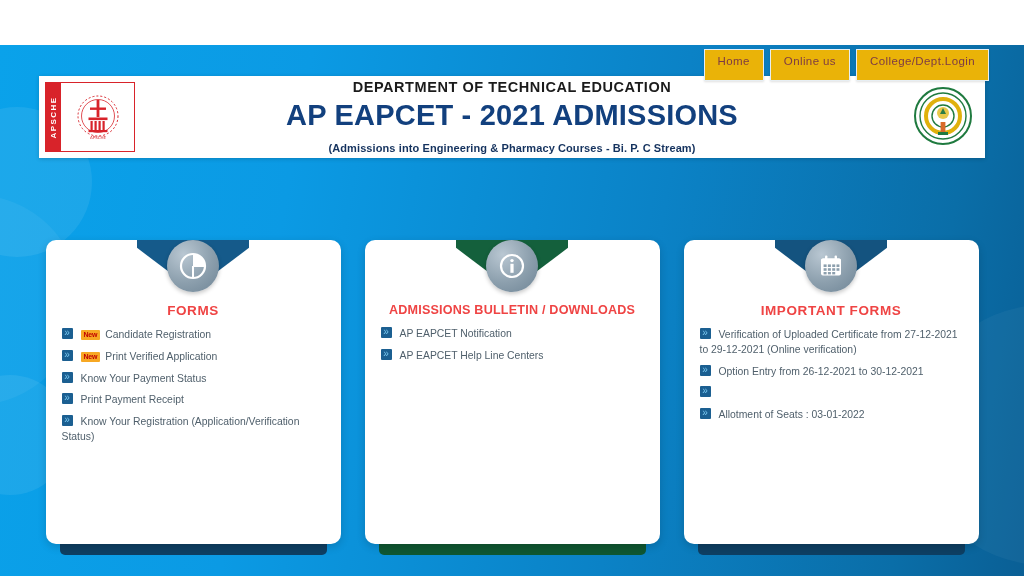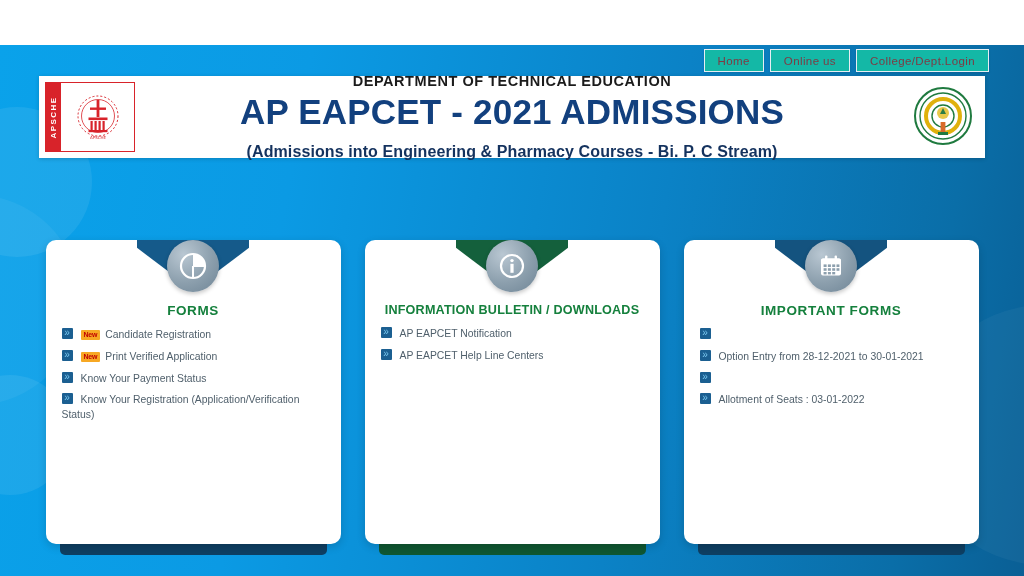--- a/index.html
+++ b/index.html
@@ -21,23 +21,23 @@
   }
   .bg-circle{position:absolute;border-radius:50%;background:rgba(255,255,255,0.075);}
   .c1{width:150px;height:150px;left:-58px;top:62px;}
   .c2{width:120px;height:120px;left:-50px;top:330px;}
   .c3{width:210px;height:210px;left:-130px;top:150px;background:rgba(255,255,255,0.05);}
   .c4{width:260px;height:260px;right:-150px;top:260px;background:rgba(255,255,255,0.04);}
 
   
   .navbar{position:absolute;top:49px;right:35px;display:flex;gap:6px;z-index:40;}
   .nav-btn{
-    background:#14b8a6;color:#7d3b44;
+    background:#eab308;color:#7d3b44;
     font-size:11.5px;letter-spacing:.4px;
-    padding:5px 13px 2px;border:1px solid #e7eef3;
+    padding:5px 13px 11px;border:1px solid #e7eef3;
     box-shadow:0 1px 2px rgba(0,0,0,.12);
     white-space:nowrap;line-height:1.2;
   }
 
   
   .banner{
     position:absolute;left:39px;top:76px;width:946px;height:82px;
     background:#ffffff;z-index:30;
     box-shadow:0 1px 4px rgba(0,0,0,.18);
     display:flex;align-items:center;
@@ -56,25 +56,25 @@
   }
   .apsche-mark{flex:1;position:relative;display:flex;align-items:center;justify-content:center;}
   .ap-emblem{position:absolute;right:10px;top:8px;width:64px;height:64px;}
 
   .titles{flex:1;text-align:center;padding-left:20px;padding-right:20px;}
   .t-dept{
     font-size:14.5px;font-weight:bold;color:#1b1b1b;letter-spacing:.55px;
     font-family:"Liberation Sans", sans-serif;line-height:1.25;
   }
   .t-main{
-    font-size:35px;font-weight:bold;color:#12407e;letter-spacing:.2px;
+    font-size:29px;font-weight:bold;color:#12407e;letter-spacing:.2px;
     line-height:1.18;margin-top:1px;
   }
   .t-sub{
-    font-size:16px;font-weight:bold;color:#14325e;letter-spacing:.1px;
+    font-size:11px;font-weight:bold;color:#14325e;letter-spacing:.1px;
     line-height:1.25;margin-top:10px;
   }
 
   
   .cards{position:absolute;left:0;top:218px;width:1024px;display:flex;justify-content:center;gap:24px;z-index:20;}
   .card-wrap{position:relative;width:295px;}
   .card{
     position:relative;background:#ffffff;border-radius:10px;
     min-height:290px;padding:0 0 14px 0;overflow:visible;
     box-shadow:0 3px 8px rgba(0,0,0,.16);
@@ -94,21 +94,21 @@
   .sb-navy{background:#0e3f63;}
   .sb-green{background:#0f5732;}
 
   .icon-circle{
     position:relative;margin:22px auto 0;width:52px;height:52px;border-radius:50%;
     background:radial-gradient(circle at 32% 28%,#b9c7d2 0%,#8c9fad 55%,#6e8495 100%);
     box-shadow:0 2px 4px rgba(0,0,0,.22);
     display:flex;align-items:center;justify-content:center;z-index:5;
   }
   .card-title{
-    text-align:center;color:#15803d;font-weight:bold;
+    text-align:center;color:#ef4444;font-weight:bold;
     font-size:13.5px;letter-spacing:.6px;margin-top:11px;
   }
   .card-title.wide{font-size:12.6px;letter-spacing:.2px;}
 
   .list{margin:10px 0 0 0;padding:0 14px 0 16px;list-style:none;}
   .li{
     display:block;color:#4a5a66;font-size:10.4px;line-height:1.42;
     margin-bottom:7px;
   }
   .bullet{
@@ -211,41 +211,44 @@
           <li class="li">
             <span class="bullet"></span><span class="newbadge">New</span><span class="li-text">Candidate Registration</span>
           </li>
           <li class="li">
             <span class="bullet"></span><span class="newbadge">New</span><span class="li-text">Print Verified Application</span>
           </li>
           <li class="li">
             <span class="bullet"></span><span class="li-text">Know Your Payment Status</span>
           </li>
           <li class="li">
+            <span class="bullet"></span><span class="li-text">Print Payment Receipt</span>
+          </li>
+          <li class="li">
             <span class="bullet"></span><span class="li-text">Know Your Registration</span>
             <span class="li-text">(Application/Verification Status)</span>
           </li>
         </ul>
       </div>
     </div>
 
     <div class="card-wrap">
       <div class="shadowbar sb-green"></div>
       <div class="card">
         <div class="card-clip">
           <div class="ribbon rib-green"></div>
         </div>
         <div class="icon-circle">
           <svg width="30" height="30" viewBox="0 0 30 30" aria-hidden="true">
             <circle cx="15" cy="15" r="11" fill="none" stroke="#ffffff" stroke-width="2.2"></circle>
             <circle cx="15" cy="9.6" r="1.7" fill="#ffffff"></circle>
             <rect x="13.4" y="12.8" width="3.2" height="9" fill="#ffffff"></rect>
           </svg>
         </div>
-        <div class="card-title wide">INFORMATION BULLETIN / DOWNLOADS</div>
+        <div class="card-title wide">ADMISSIONS BULLETIN / DOWNLOADS</div>
         <ul class="list">
           <li class="li">
             <span class="bullet"></span><span class="li-text">AP EAPCET Notification</span>
           </li>
           <li class="li">
             <span class="bullet"></span><span class="li-text">AP EAPCET Help Line Centers</span>
           </li>
         </ul>
       </div>
     </div>
@@ -273,24 +276,24 @@
                 <rect x="20.5" y="17.2" width="2.9" height="2.6"></rect>
               <rect x="7.6" y="21" width="3" height="2.4"></rect>
                 <rect x="11.9" y="21" width="3" height="2.4"></rect>
               <rect x="16.2" y="21" width="3" height="2.4"></rect>
             </g>
           </svg>
         </div>
         <div class="card-title">IMPORTANT FORMS</div>
         <ul class="list">
           <li class="li">
-            <span class="bullet"></span>
-          </li>
-          <li class="li">
-            <span class="bullet"></span><span class="li-text">Option Entry from 28-12-2021 to 30-01-2021</span>
+            <span class="bullet"></span><span class="li-text">Verification of Uploaded Certificate from 27-12-2021 to 29-12-2021 (Online verification)</span>
+          </li>
+          <li class="li">
+            <span class="bullet"></span><span class="li-text">Option Entry from 26-12-2021 to 30-12-2021</span>
           </li>
           <li class="li">
             <span class="bullet"></span>
           </li>
           <li class="li">
             <span class="bullet"></span><span class="li-text">Allotment of Seats : 03-01-2022</span>
           </li>
         </ul>
       </div>
     </div>

